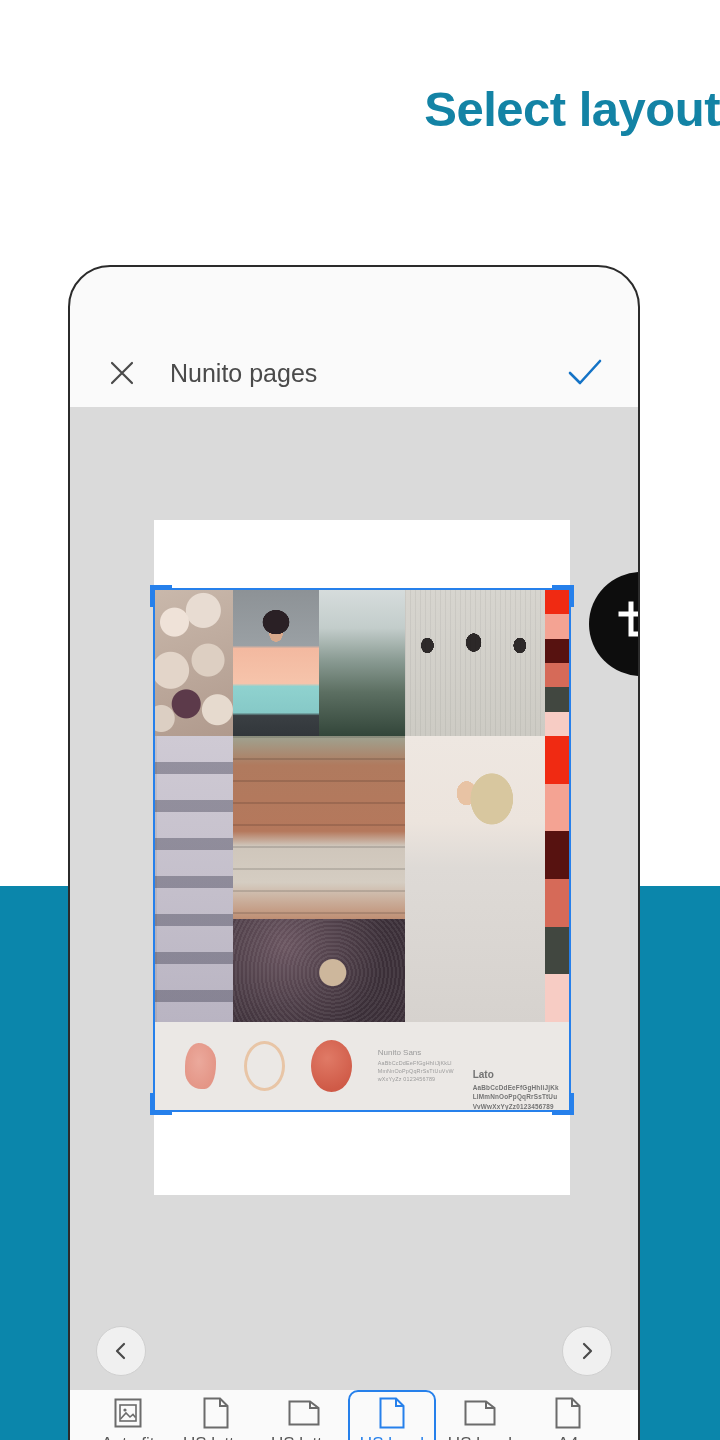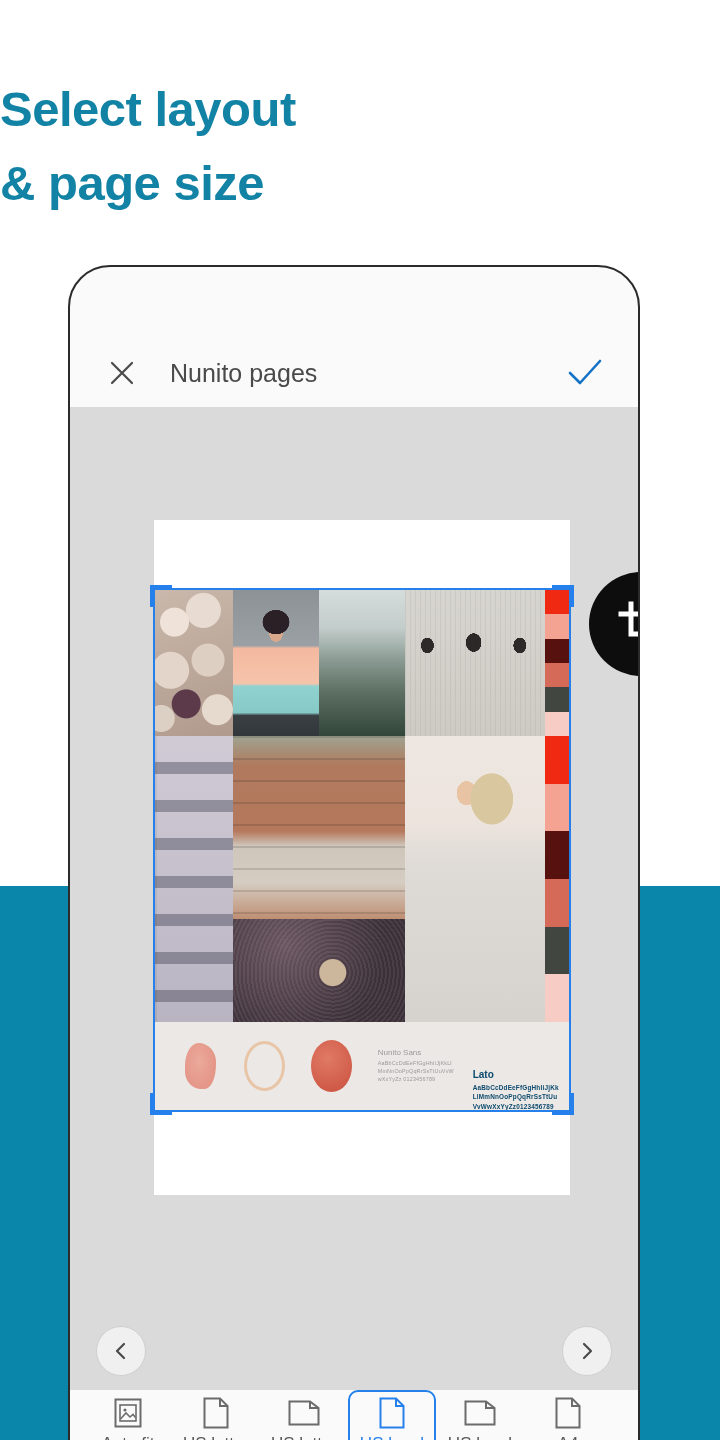--- a/index.html
+++ b/index.html
@@ -16,21 +16,21 @@
     background: #ffffff;
   }
   #bg-bottom {
     position: absolute; left: 0; top: 886px; width: 720px; height: 554px;
     background: #0b86ab;
   }
 
   
   #headline {
     position: absolute; left: 0; top: 72px; width: 720px;
-    text-align: left;
+    text-align: right;
     color: #1383a5;
     font-size: 49px;
     font-weight: bold;
     line-height: 1.52;
     letter-spacing: -0.5px;
   }
 
   
   #phone {
     position: absolute;
@@ -168,21 +168,21 @@
     border: 3px solid #e8c5a6; border-radius: 50%;
   }
   .disc {
     width: 52px; height: 52px; margin-left: 26px; border-radius: 50%;
     background: radial-gradient(circle at 40% 35%, #e07a66, #cf5a47 75%);
   }
   .typespec {
     margin-left: 26px; width: 98px;
     color: #9b9b9b;
   }
-  .typespec.dark { color: #0c4a6e; margin-left: 18px; width: 110px; margin-top: 48px; }
+  .typespec.dark { color: #737373; margin-left: 18px; width: 110px; margin-top: 48px; }
   .typespec .tname { font-size: 8px; margin-bottom: 3px; }
   .typespec.dark .tname { font-size: 10px; font-weight: 600; }
   .typespec .tglyphs {
     font-size: 5.4px; line-height: 1.45; letter-spacing: .2px;
     word-break: break-all;
   }
   .typespec.dark .tglyphs { font-size: 6.4px; font-weight: 600; }
 
   
   #selection {
@@ -253,21 +253,20 @@
   .icon-wrap { height: 30px; display: flex; align-items: center; }
 </style>
 </head>
 <body>
 
 <div id="bg-top"></div>
 <div id="bg-bottom"></div>
 
 <div id="headline">
   <div>Select layout</div>
-  <div>&amp; page size</div>
 </div>
 
 <div id="phone">
 
   <div id="appbar">
     <div id="close-btn">
       <svg width="26" height="26" viewBox="0 0 26 26" aria-hidden="true">
         <path d="M3 3 L23 23 M23 3 L3 23" stroke="#4a4a4a" stroke-width="2.2" fill="none" stroke-linecap="round"></path>
       </svg>
     </div>

